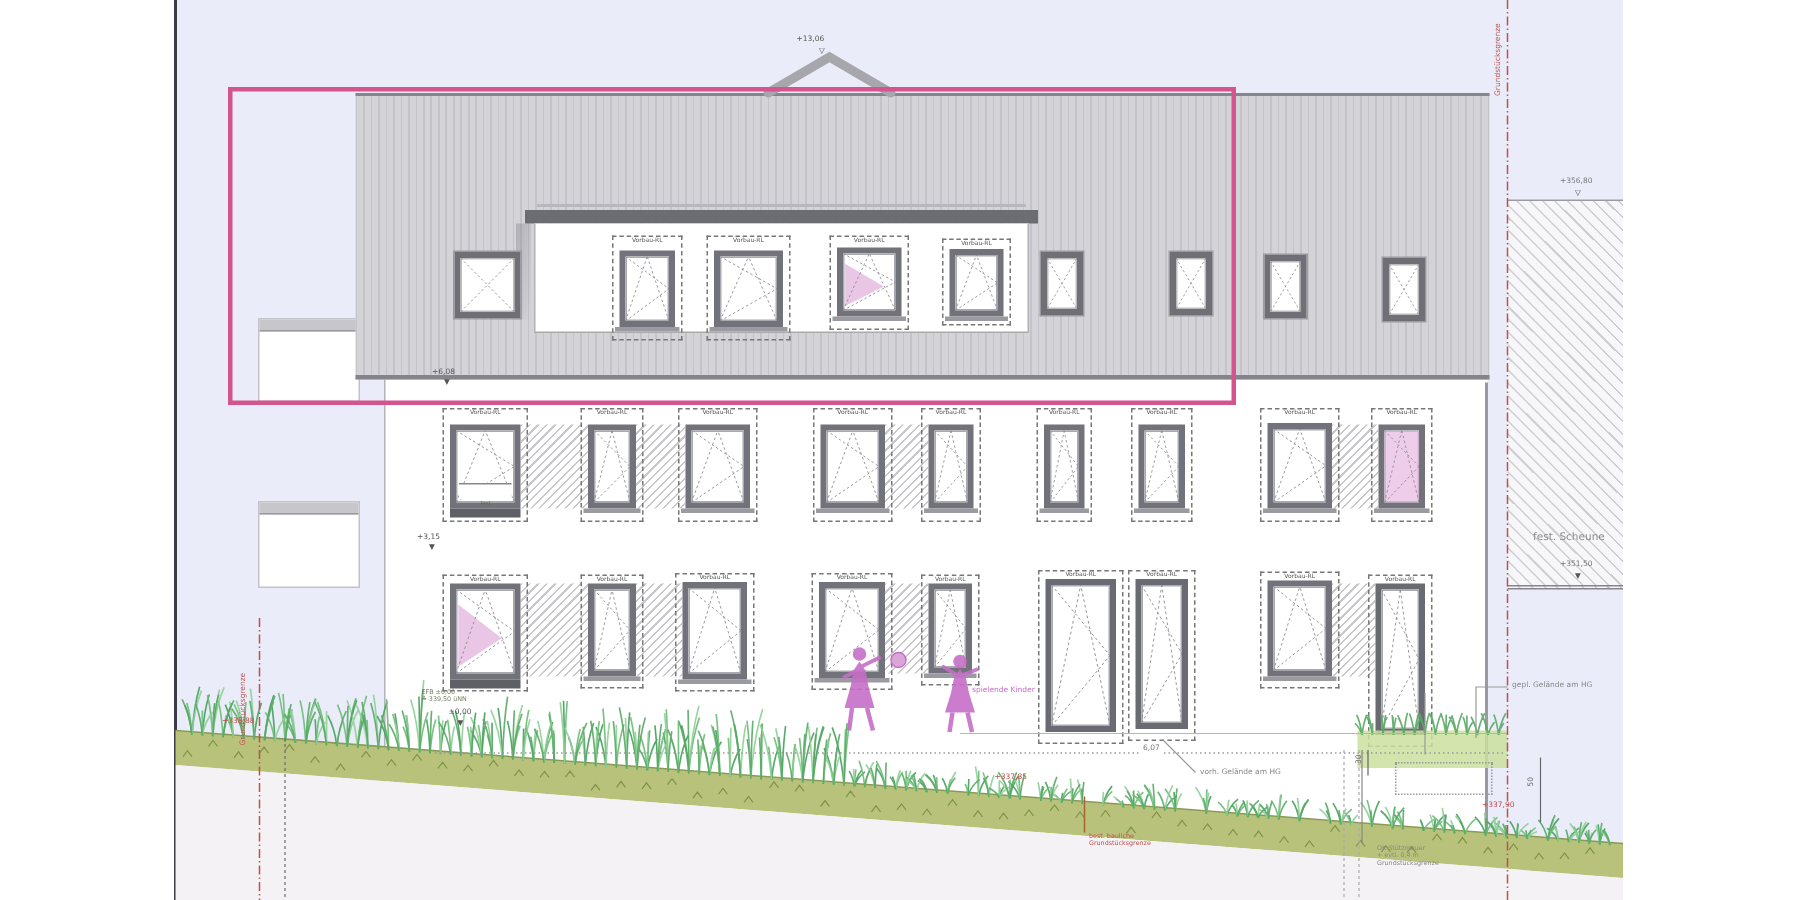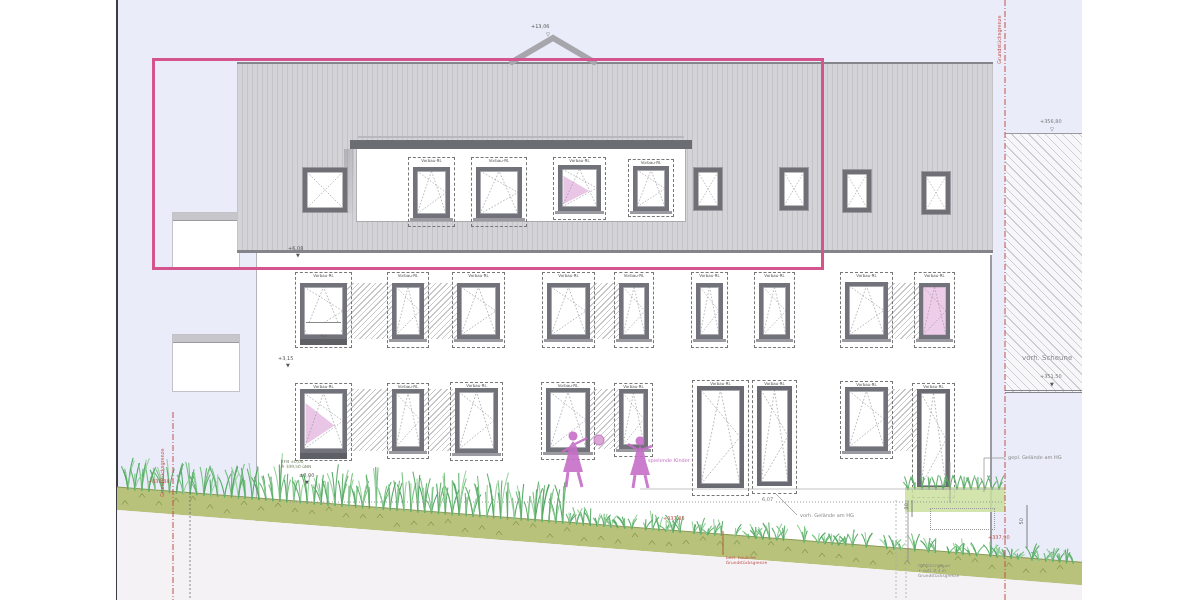--- a/index.html
+++ b/index.html
@@ -446,21 +446,21 @@
     <div class="tiny" style="margin-top:-1px;">Grundstücksgrenze</div>
   </div>
 
   <div class="ann" style="left:800px; top:513px; color:#888;">
     <span class="tiny">vorh. Gelände am HG</span>
   </div>
   <div class="ann" style="left:1008px; top:455px; color:#888;">
     <span class="tiny">gepl. Gelände am HG</span>
   </div>
 
-  <div class="ann" style="left:1022px; top:354px; font-size:7px; color:#8a8a90;"><span>vorh. Scheune</span></div>
+  <div class="ann" style="left:1022px; top:354px; font-size:7px; color:#8a8a90;"><span>fest. Scheune</span></div>
   <div class="ann" style="left:1040px; top:119px; color:#777;">
     <span class="tiny">+356,80</span>
   </div>
   <span class="mk" style="left:1050px; top:126px;">▽</span>
   <div class="ann" style="left:1040px; top:374px; color:#777;">
     <span class="tiny">+351,50</span>
   </div>
   <span class="mk" style="left:1050px; top:381px;">▼</span>
 
   <div class="ann red vert" style="left:160px; top:415px; height:82px; font-size:5px;">

